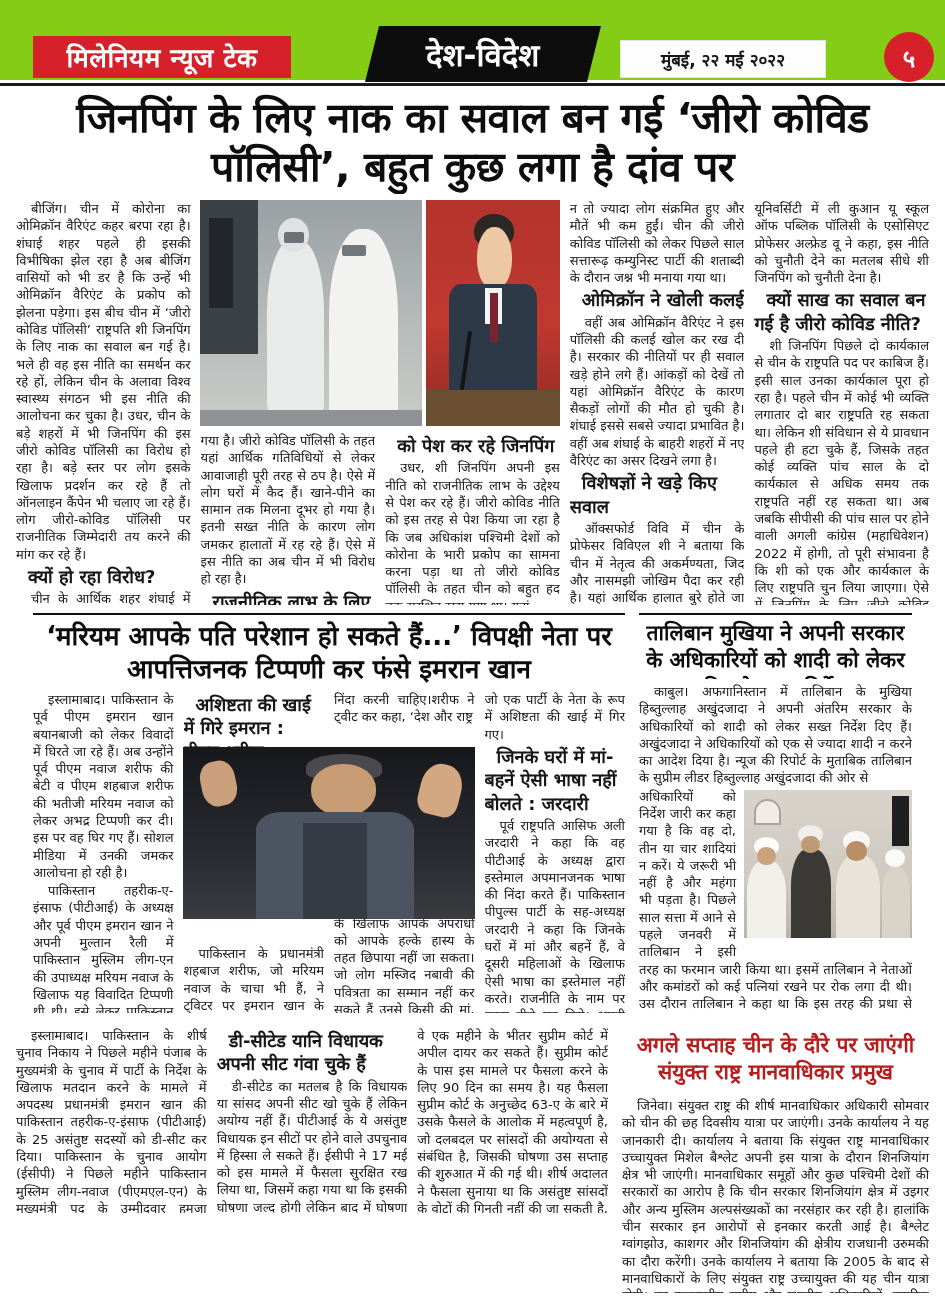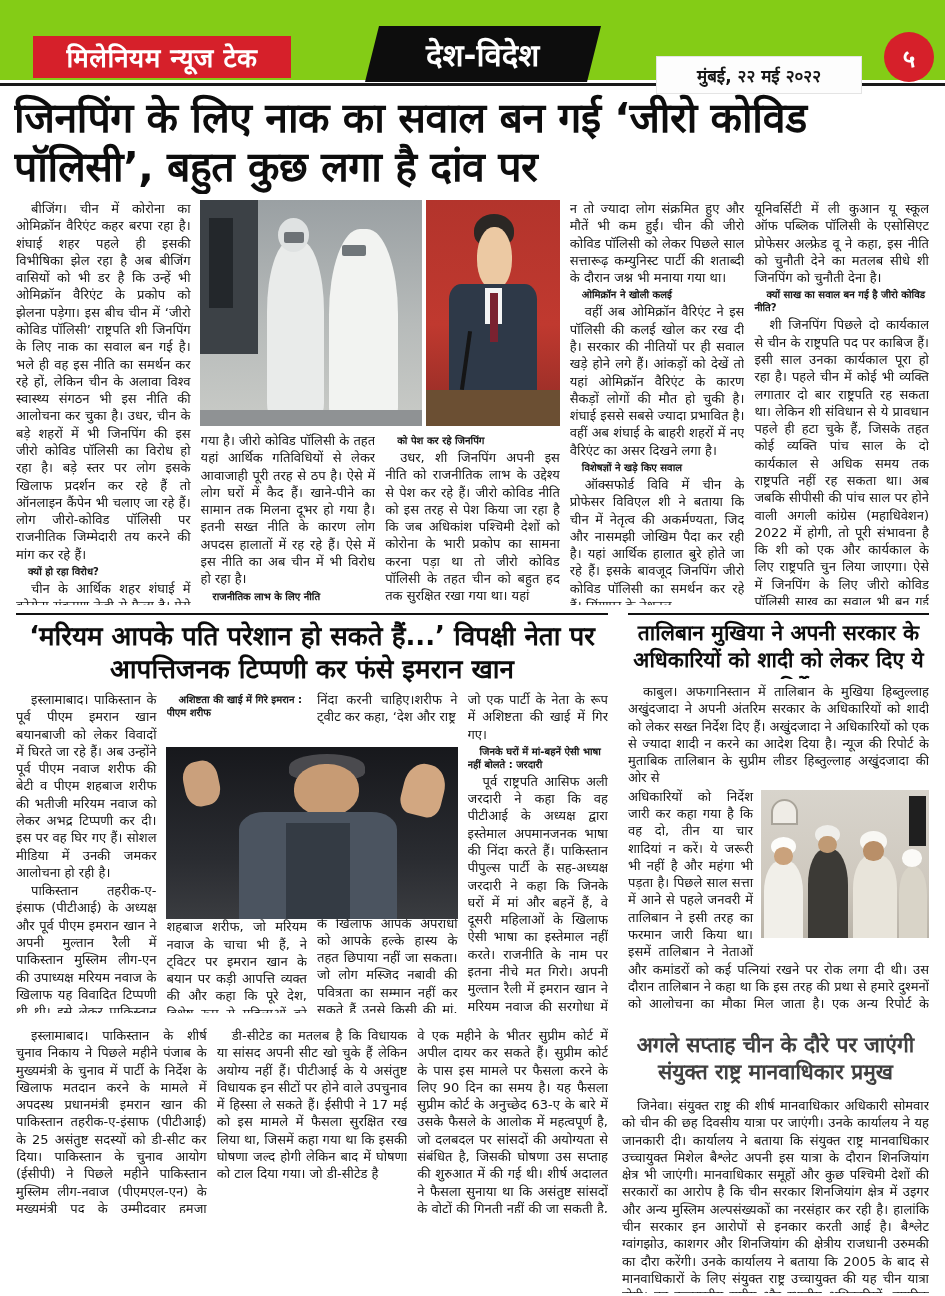--- a/index.html
+++ b/index.html
@@ -16,55 +16,55 @@
     background:#d6202a; color:#fff; font-size:26px; font-weight:bold;
     display:flex; align-items:center; justify-content:center; letter-spacing:.5px;
   }
   .section-tab{
     position:absolute; left:372px; top:26px; width:222px; height:56px;
     background:#0d0d0d; transform:skewX(-14deg);
     display:flex; align-items:center; justify-content:center;
   }
   .section-tab-text{ transform:skewX(14deg); color:#fff; font-size:31px; font-weight:bold; }
   .datebox{
-    position:absolute; left:620px; top:56px; width:206px; height:38px;
+    position:absolute; left:620px; top:40px; width:206px; height:38px;
     background:#fdfdfd; border:1px solid #e4e4e4;
     display:flex; align-items:center; justify-content:center;
-    font-size:17px; font-weight:bold;margin-left:36px;
+    font-size:17px; font-weight:bold;
   }
   .pagenum{
     position:absolute; left:884px; top:32px; width:50px; height:50px;
     border-radius:50%; background:#d6202a; color:#fff;
     display:flex; align-items:center; justify-content:center;
     font-size:24px; font-weight:bold;
   }
   .mast-rule{ height:6px; border-bottom:3px solid #1a1a1a; background:#fff; }
 
   
   .lead-headline{
     margin:8px 14px 6px; font-size:41px; line-height:1.2; font-weight:700;
-    color:#0d0d0d; letter-spacing:-.5px; height:100px; overflow:hidden;
+    text-align:center; color:#0d0d0d; letter-spacing:-.5px; height:100px; overflow:hidden;
   }
   .h-md{
     border-top:2px solid #111; padding-top:5px; margin-bottom:4px;
     font-size:26px; line-height:1.25; font-weight:700; text-align:center;
     color:#0d0d0d; height:74px; overflow:hidden;
   }
   .h-sm{
     border-top:2px solid #111; padding-top:5px; margin-bottom:4px;
     font-size:21px; line-height:1.3; font-weight:700; text-align:center;
     color:#0d0d0d; height:66px; overflow:hidden;
   }
-  .h-sm.red{ color:#404040; border-top:none; }
+  .h-sm.red{ color:#b91c1c; border-top:none; }
 
   
   .para{ font-size:13px; line-height:1.33; text-align:justify; margin:0 0 1px; text-indent:15px; }
   .para.cont{ text-indent:0; }
   .para .dateline{ font-weight:normal; }
-  .subhead{ font-size:10px; line-height:1.3; font-weight:bold; margin:2px 0; text-indent:12px; }
+  .subhead{ font-size:18px; line-height:1.3; font-weight:bold; margin:2px 0; text-indent:12px; }
 
   
   .lead-body{
     position:relative; margin:2px 16px 0; height:405px;
     display:grid; grid-template-columns:repeat(5,1fr); column-gap:10px; overflow:hidden;
   }
   .col{ overflow:hidden; }
   .photo-strip{
     position:absolute; left:184px; top:0; width:360px; height:226px;
     display:flex; gap:4px; z-index:2; background:#fff;
@@ -72,21 +72,21 @@
   .photo{ position:relative; overflow:hidden; }
   .photo i{ position:absolute; display:block; }
   .photo-protest{ width:222px; height:226px; background:linear-gradient(180deg,#9aa0a3 0%,#b7bbba 55%,#c9cbc7 100%); }
   .photo-xi{ width:134px; height:226px; background:linear-gradient(180deg,#b3342c 0%,#c0392f 55%,#8e2b25 100%); }
   .photo-imran{ position:absolute; left:150px; top:56px; width:292px; height:172px; z-index:2;
     background:linear-gradient(180deg,#17181c 0%,#2a2c31 65%,#3a3c40 100%); }
   .photo-taliban{ float:right; width:168px; height:148px; margin:2px 0 6px 8px;
     background:linear-gradient(180deg,#d8d4cc 0%,#cfc9bf 60%,#b9b3a8 100%); }
 
   
-  .mid-row{ margin:8px 16px 0; display:flex; gap:20px; height:404px; }
+  .mid-row{ margin:8px 33px 0; display:flex; gap:14px; height:404px; }
   .bot-row{ margin:10px 16px 0; display:flex; gap:14px; height:268px; }
   .art-left{ width:592px; flex:none; }
   .art-right{ flex:1; }
   .imran-body{ position:relative; height:322px; display:grid; grid-template-columns:repeat(4,1fr); column-gap:10px; overflow:hidden; }
   .tal-body{ height:330px; overflow:hidden; }
   .bot-body{ height:186px; display:grid; grid-template-columns:repeat(3,1fr); column-gap:10px; overflow:hidden; }
   .un-body{ height:196px; overflow:hidden; }
   .endrule::after{ content:""; display:block; border-top:2px solid #000; margin:8px 4px 0; }
 </style>
 </head>
@@ -128,21 +128,21 @@
         <i style="left:0;bottom:0;width:100%;height:16%;background:#6b4f33;"></i>
       </div>
     </div>
     <div class="col">
         <p class="para"><b class="dateline">बीजिंग। </b>चीन में कोरोना का ओमिक्रॉन वैरिएंट कहर बरपा रहा है। शंघाई शहर पहले ही इसकी विभीषिका झेल रहा है अब बीजिंग वासियों को भी डर है कि उन्हें भी ओमिक्रॉन वैरिएंट के प्रकोप को झेलना पड़ेगा। इस बीच चीन में ‘जीरो कोविड पॉलिसी’ राष्ट्रपति शी जिनपिंग के लिए नाक का सवाल बन गई है। भले ही वह इस नीति का समर्थन कर रहे हों, लेकिन चीन के अलावा विश्व स्वास्थ्य संगठन भी इस नीति की आलोचना कर चुका है। उधर, चीन के बड़े शहरों में भी जिनपिंग की इस जीरो कोविड पॉलिसी का विरोध हो रहा है। बड़े स्तर पर लोग इसके खिलाफ प्रदर्शन कर रहे हैं तो ऑनलाइन कैंपेन भी चलाए जा रहे हैं। लोग जीरो-कोविड पॉलिसी पर राजनीतिक जिम्मेदारी तय करने की मांग कर रहे हैं।</p>
         <p class="subhead">क्यों हो रहा विरोध?</p>
         <p class="para">चीन के आर्थिक शहर शंघाई में कोरोना संक्रमण तेजी से फैला है। ऐसे में इस शहर को पूरी तरह से बंद कर दिया</p>
       </div>
     <div class="col">
         <div style="height: 232px;"></div>
-        <p class="para cont">गया है। जीरो कोविड पॉलिसी के तहत यहां आर्थिक गतिविधियों से लेकर आवाजाही पूरी तरह से ठप है। ऐसे में लोग घरों में कैद हैं। खाने-पीने का सामान तक मिलना दूभर हो गया है। इतनी सख्त नीति के कारण लोग अपदस हालातों में रह रहे हैं। ऐसे में इस नीति का अब चीन में भी विरोध हो रहा है।</p>
+        <p class="para cont">गया है। जीरो कोविड पॉलिसी के तहत यहां आर्थिक गतिविधियों से लेकर आवाजाही पूरी तरह से ठप है। ऐसे में लोग घरों में कैद हैं। खाने-पीने का सामान तक मिलना दूभर हो गया है। इतनी सख्त नीति के कारण लोग जमकर हालातों में रह रहे हैं। ऐसे में इस नीति का अब चीन में भी विरोध हो रहा है।</p>
         <p class="subhead">राजनीतिक लाभ के लिए नीति</p>
       </div>
     <div class="col">
         <div style="height: 232px;"></div>
         <p class="subhead">को पेश कर रहे जिनपिंग</p>
         <p class="para">उधर, शी जिनपिंग अपनी इस नीति को राजनीतिक लाभ के उद्देश्य से पेश कर रहे हैं। जीरो कोविड नीति को इस तरह से पेश किया जा रहा है कि जब अधिकांश पश्चिमी देशों को कोरोना के भारी प्रकोप का सामना करना पड़ा था तो जीरो कोविड पॉलिसी के तहत चीन को बहुत हद तक सुरक्षित रखा गया था। यहां</p>
       </div>
     <div class="col">
         <p class="para cont">न तो ज्यादा लोग संक्रमित हुए और मौतें भी कम हुईं। चीन की जीरो कोविड पॉलिसी को लेकर पिछले साल सत्तारूढ़ कम्युनिस्ट पार्टी की शताब्दी के दौरान जश्न भी मनाया गया था।</p>
         <p class="subhead">ओमिक्रॉन ने खोली कलई</p>
@@ -219,20 +219,21 @@
     </article>
   </section>
 
   <section class="bot-row">
     <article class="art-left">
       <div class="bot-body">
         <div class="col endrule">
             <p class="para"><b class="dateline">इस्लामाबाद। </b>पाकिस्तान के शीर्ष चुनाव निकाय ने पिछले महीने पंजाब के मुख्यमंत्री के चुनाव में पार्टी के निर्देश के खिलाफ मतदान करने के मामले में अपदस्थ प्रधानमंत्री इमरान खान की पाकिस्तान तहरीक-ए-इंसाफ (पीटीआई) के 25 असंतुष्ट सदस्यों को डी-सीट कर दिया। पाकिस्तान के चुनाव आयोग (ईसीपी) ने पिछले महीने पाकिस्तान मुस्लिम लीग-नवाज (पीएमएल-एन) के मुख्यमंत्री पद के उम्मीदवार हमजा शहबाज के पक्ष में मतदान करने के लिए 25 असंतुष्ट प्रांतीय सांसदों की अयोग्यता के मामले में अपने फैसले की घोषणा की। ईसीपी ने अपने फैसले</p>
           </div>
         <div class="col">
+            <p class="subhead">डी-सीटेड यानि विधायक अपनी सीट गंवा चुके हैं</p>
             <p class="para">डी-सीटेड का मतलब है कि विधायक या सांसद अपनी सीट खो चुके हैं लेकिन अयोग्य नहीं हैं। पीटीआई के ये असंतुष्ट विधायक इन सीटों पर होने वाले उपचुनाव में हिस्सा ले सकते हैं। ईसीपी ने 17 मई को इस मामले में फैसला सुरक्षित रख लिया था, जिसमें कहा गया था कि इसकी घोषणा जल्द होगी लेकिन बाद में घोषणा को टाल दिया गया। जो डी-सीटेड है</p>
           </div>
         <div class="col">
             <p class="para cont">वे एक महीने के भीतर सुप्रीम कोर्ट में अपील दायर कर सकते हैं। सुप्रीम कोर्ट के पास इस मामले पर फैसला करने के लिए 90 दिन का समय है। यह फैसला सुप्रीम कोर्ट के अनुच्छेद 63-ए के बारे में उसके फैसले के आलोक में महत्वपूर्ण है, जो दलबदल पर सांसदों की अयोग्यता से संबंधित है, जिसकी घोषणा उस सप्ताह की शुरुआत में की गई थी। शीर्ष अदालत ने फैसला सुनाया था कि असंतुष्ट सांसदों के वोटों की गिनती नहीं की जा सकती है, जिससे पाकिस्तान के प्रधानमंत्री शहबाज शरीफ के बेटे हमजा शहबाज के भविष्य पर अनिश्चितता का निशान लग गया है।</p>
           </div>
       </div>
     </article>
 
     <article class="art-right">
       <h2 class="h-sm red">अगले सप्ताह चीन के दौरे पर जाएंगी संयुक्त राष्ट्र मानवाधिकार प्रमुख</h2>

